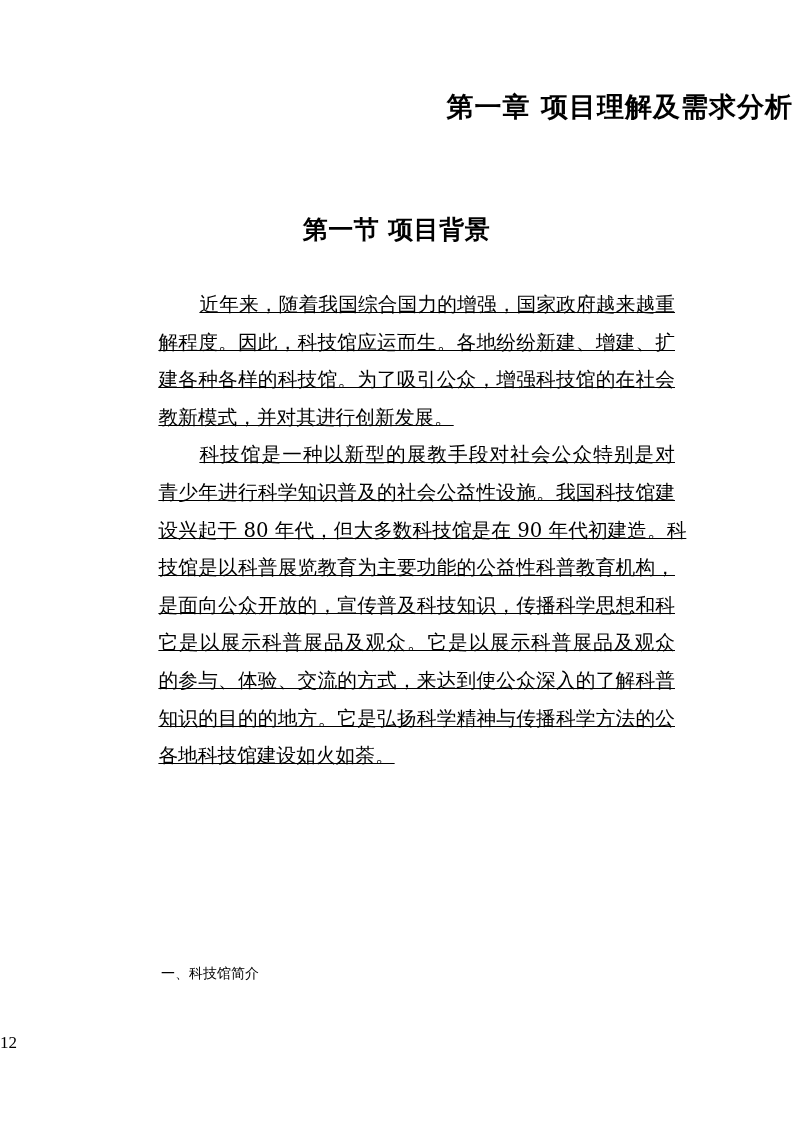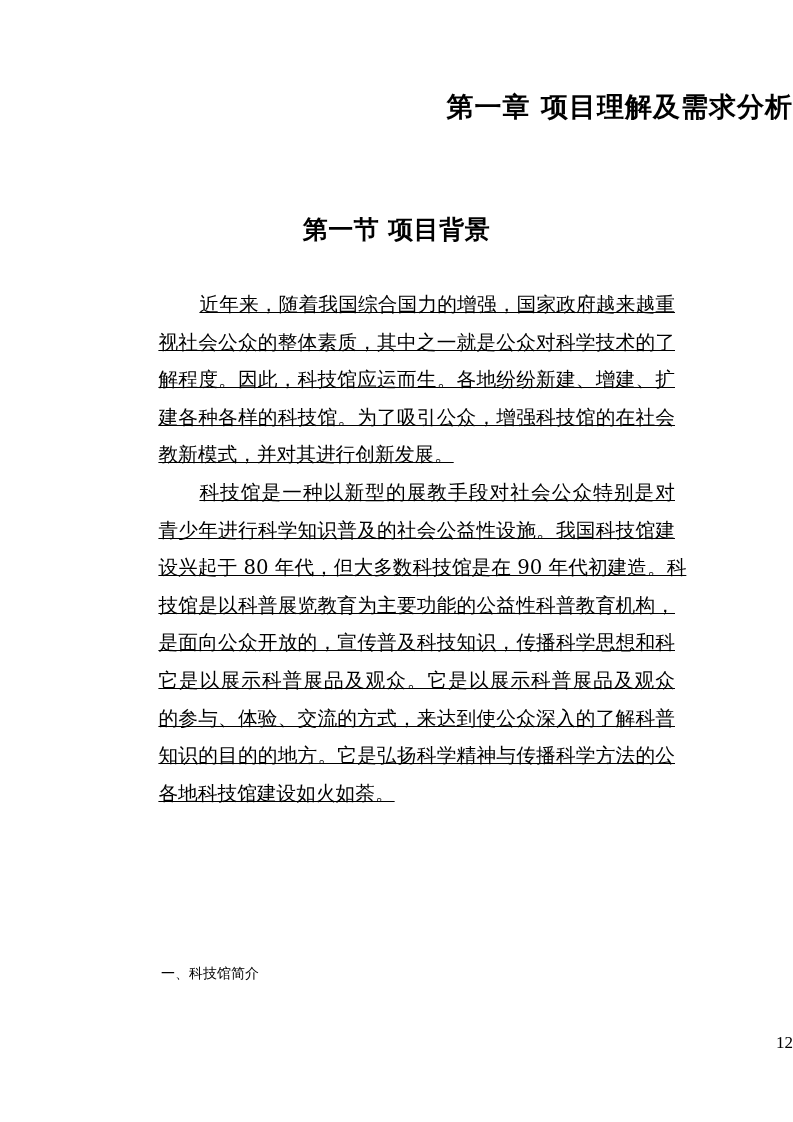--- a/index.html
+++ b/index.html
@@ -76,39 +76,38 @@
       position: absolute;
       left: 161px;
       top: 955px;
       font-size: 14px;
       line-height: 37.6px;
     }
     .page-number {
       position: absolute;
       left: 0; right: 0;
       top: 1031px;
-      text-align: right;
+      text-align: left;
       font-family: "Liberation Serif", "DejaVu Serif", serif;
       font-size: 17px;
       line-height: 24px;
     }
   </style>
 </head>
 <body>
 
 <div class="page">
 
   <div class="chapter-title">第一章  项目理解及需求分析</div>
 
   <div class="section-title">第一节  项目背景</div>
 
   <div class="body-text">
     <p>
       <span class="line indent">近年来，随着我国综合国力的增强，国家政府越来越重</span>
-      <span class="line">视社会公众的整体素质，其中之一就是公众对科学技术的了</span>
       <span class="line">解程度。因此，科技馆应运而生。各地纷纷新建、增建、扩</span>
       <span class="line">建各种各样的科技馆。为了吸引公众，增强科技馆的在社会</span>
       <span class="line last">教新模式，并对其进行创新发展。</span>
     </p>
     <p>
       <span class="line indent">科技馆是一种以新型的展教手段对社会公众特别是对</span>
       <span class="line">青少年进行科学知识普及的社会公益性设施。我国科技馆建</span>
       <span class="line">设兴起于 80 年代，但大多数科技馆是在 90 年代初建造。科</span>
       <span class="line">技馆是以科普展览教育为主要功能的公益性科普教育机构，</span>
       <span class="line">是面向公众开放的，宣传普及科技知识，传播科学思想和科</span>

